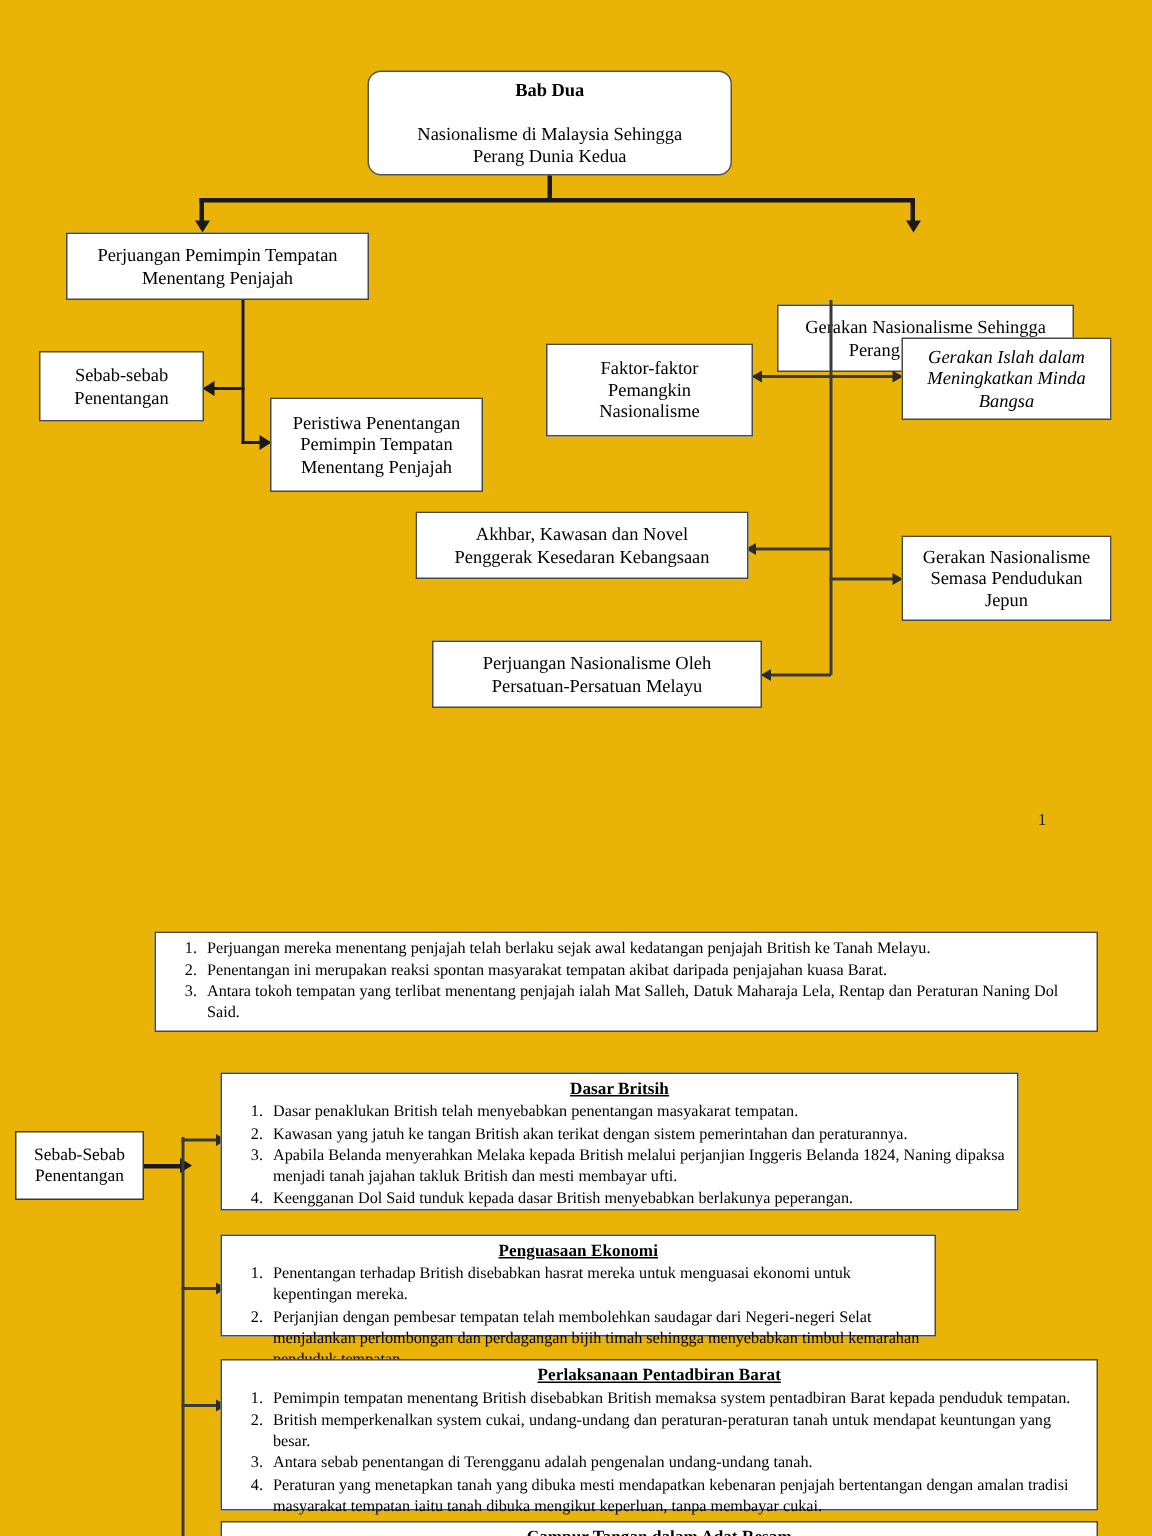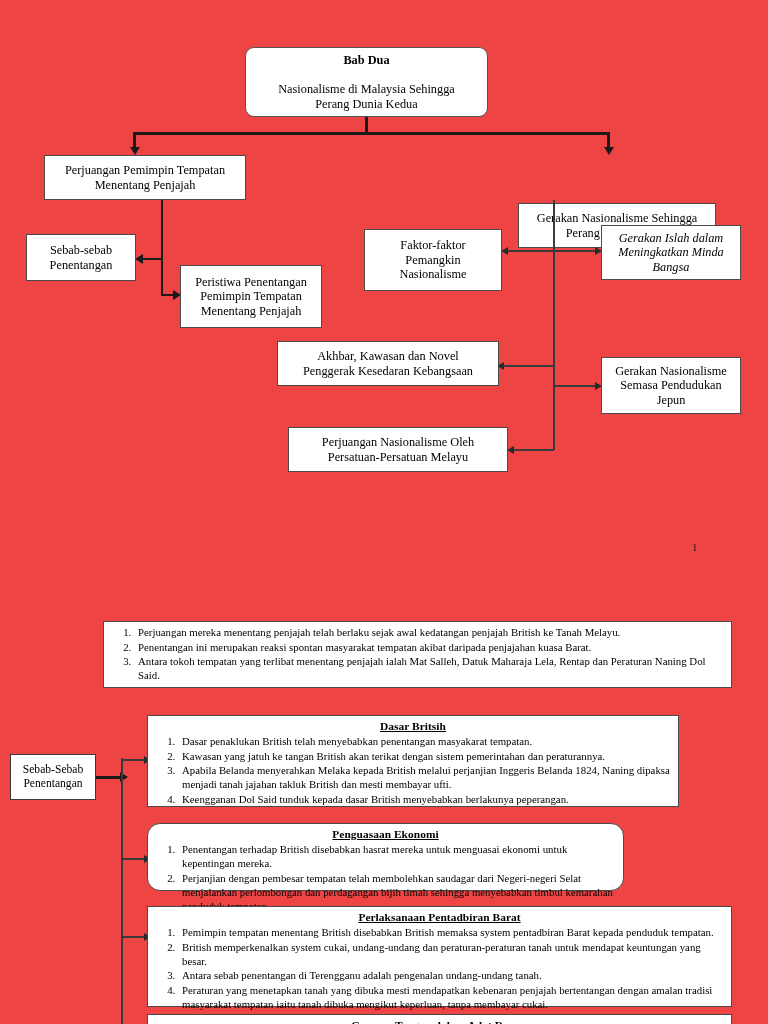--- a/index.html
+++ b/index.html
@@ -8,21 +8,21 @@
     background: #ffffff;
     width: 768px;
     font-family: "Liberation Serif", "DejaVu Serif", serif;
     color: #000000;
   }
   #page {
     position: relative;
     width: 768px;
     height: 1024px;
     overflow: hidden;
-    background: #ef4444;
+    background: #eab308;
   }
 
   
   .box {
     position: absolute;
     border: 1.5px solid #4a4a4a;
     background: #ffffff;
     display: flex;
     align-items: center;
     justify-content: center;
@@ -249,21 +249,21 @@
     <div class="panel" style="left:147px; top:715px; width:532px; height:92px;">
       <h4>Dasar Britsih</h4>
       <ol>
         <li>Dasar penaklukan British telah menyebabkan penentangan masyakarat tempatan.</li>
         <li>Kawasan yang jatuh ke tangan British akan terikat dengan sistem pemerintahan dan peraturannya.</li>
         <li>Apabila Belanda menyerahkan Melaka kepada British melalui perjanjian Inggeris Belanda 1824, Naning dipaksa menjadi tanah jajahan takluk British dan mesti membayar ufti.</li>
         <li>Keengganan Dol Said tunduk kepada  dasar British menyebabkan berlakunya peperangan.</li>
       </ol>
     </div>
 
-    <div class="panel" style="left:147px; top:823px; width:477px; height:68px;border-radius:13px;">
+    <div class="panel" style="left:147px; top:823px; width:477px; height:68px;">
       <h4>Penguasaan Ekonomi</h4>
       <ol>
         <li>Penentangan terhadap British disebabkan hasrat mereka untuk menguasai ekonomi untuk kepentingan mereka.</li>
         <li>Perjanjian dengan pembesar tempatan telah membolehkan saudagar dari Negeri-negeri Selat menjalankan perlombongan dan perdagangan bijih timah sehingga menyebabkan timbul kemarahan penduduk tempatan</li>
       </ol>
     </div>
 
     <div class="panel" style="left:147px; top:906px; width:585px; height:101px;">
       <h4>Perlaksanaan Pentadbiran Barat</h4>
       <ol>

